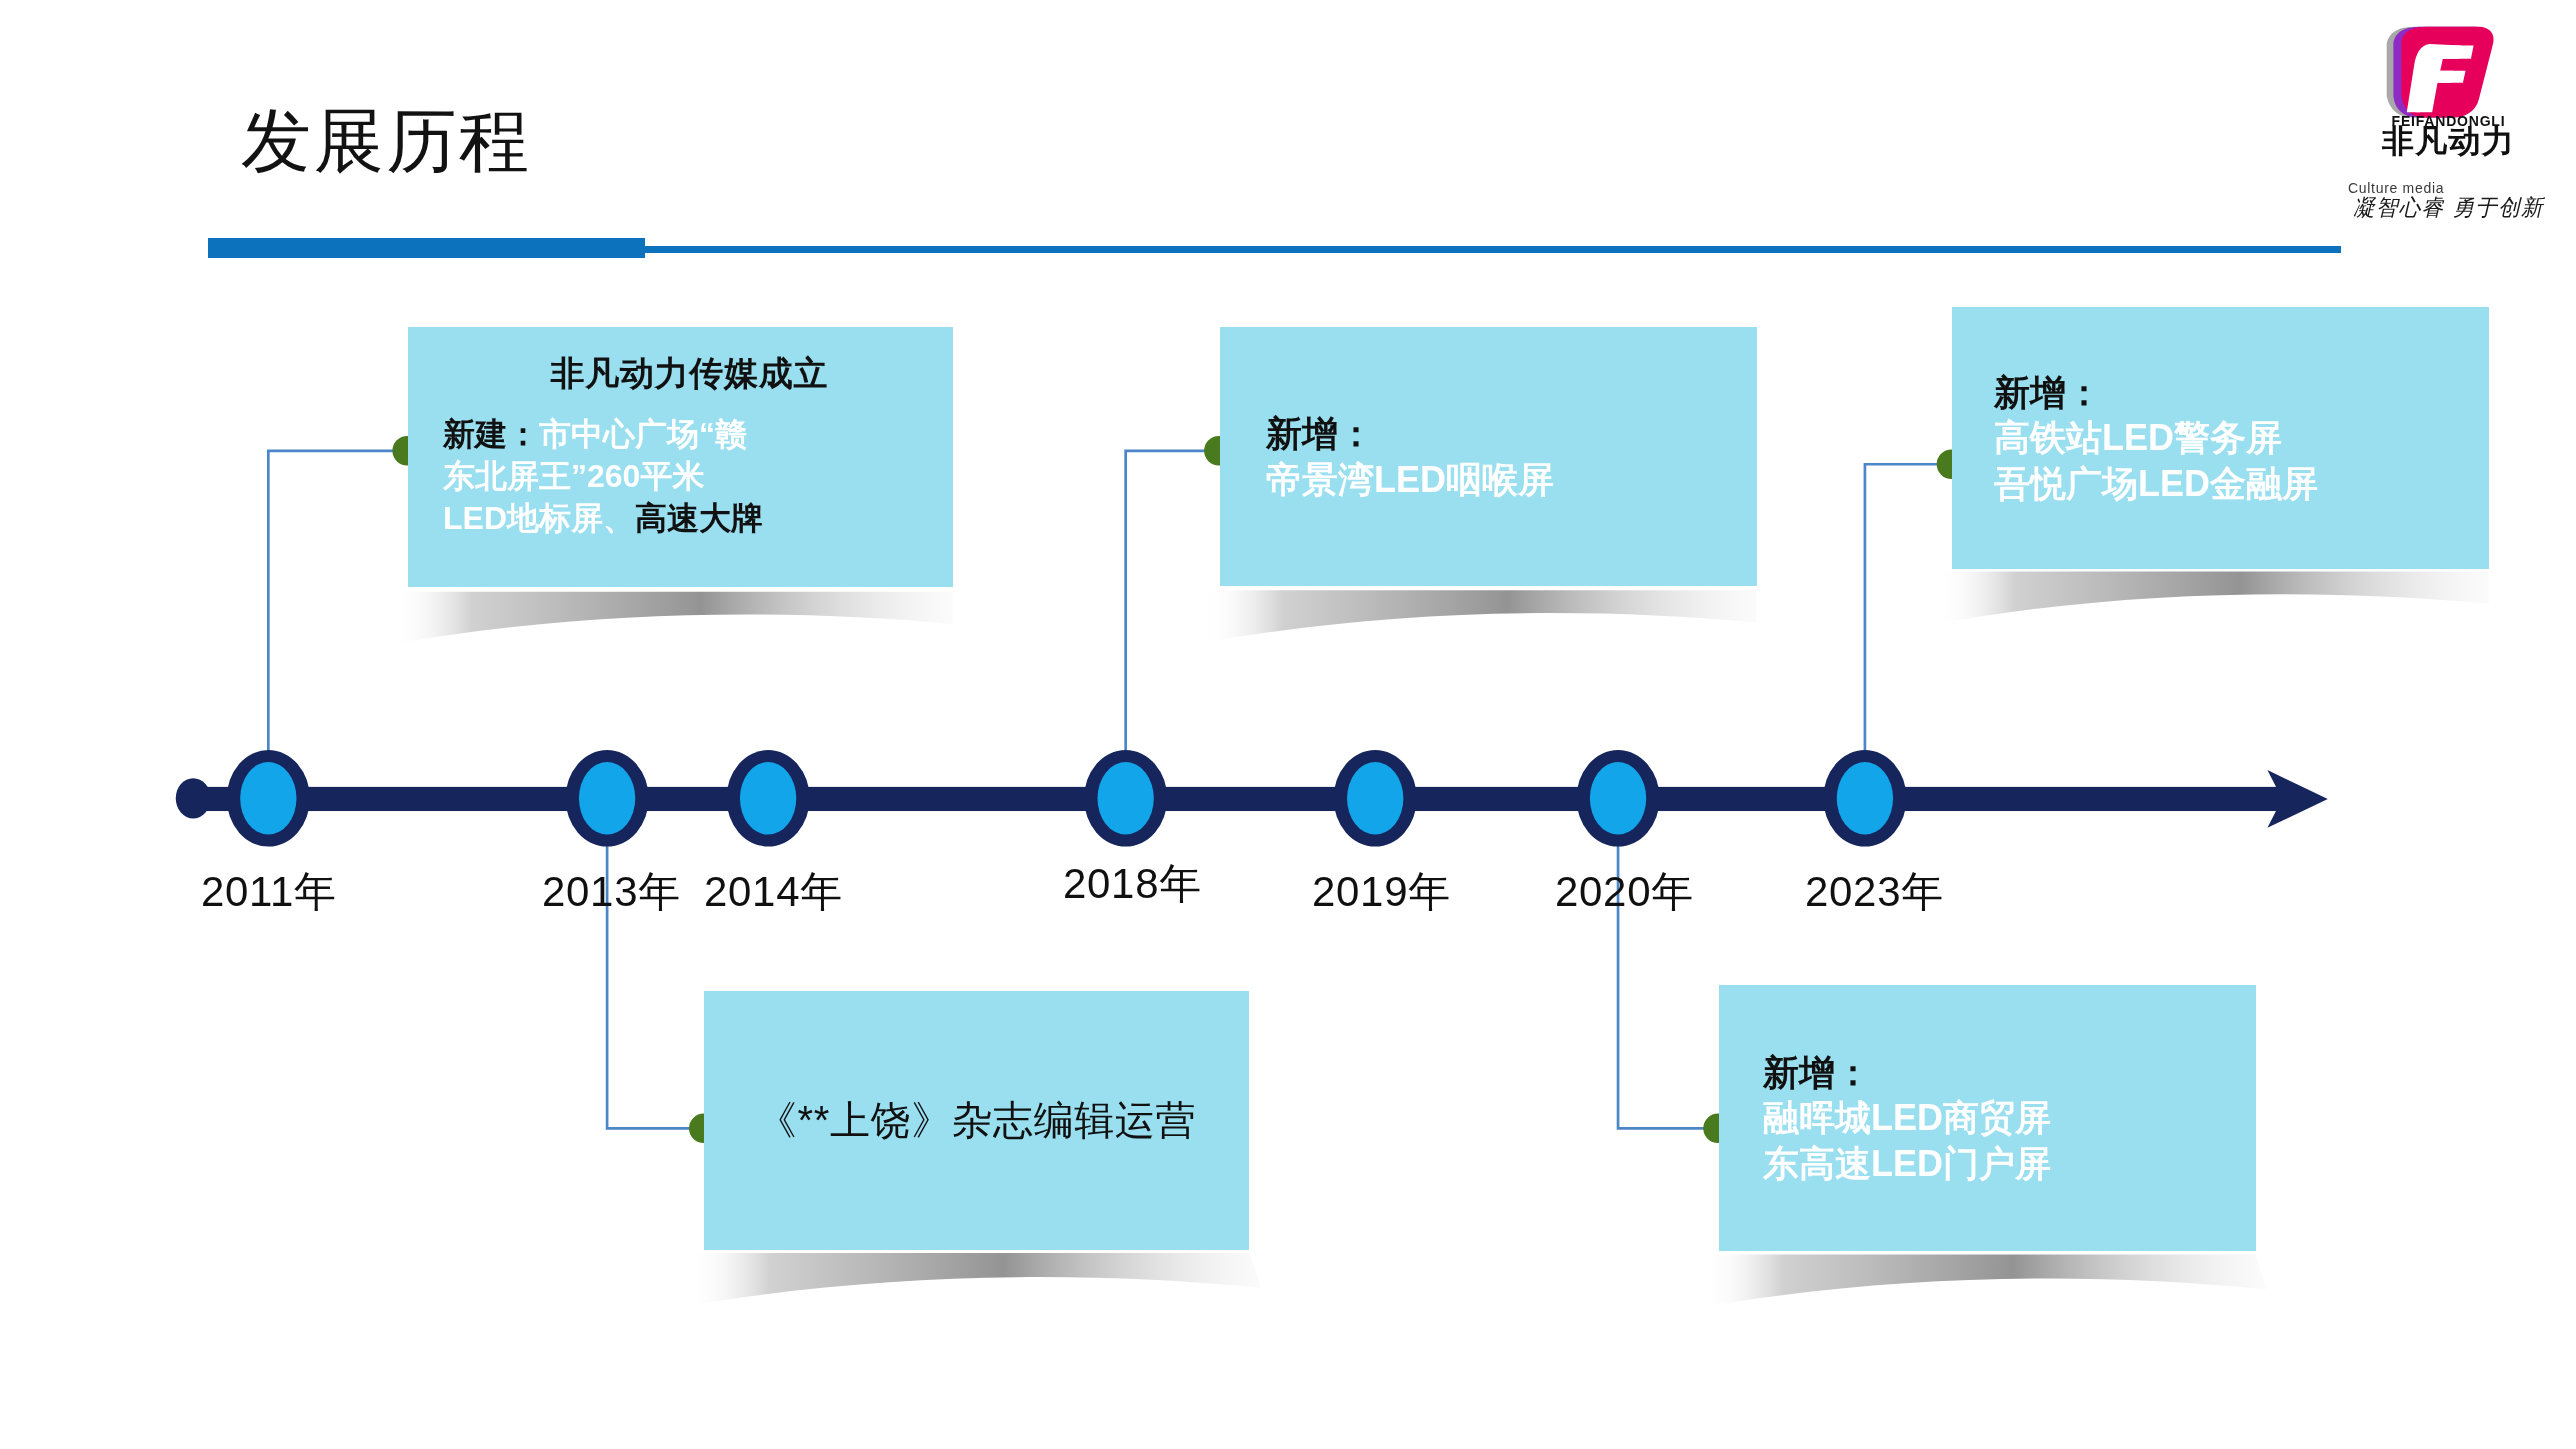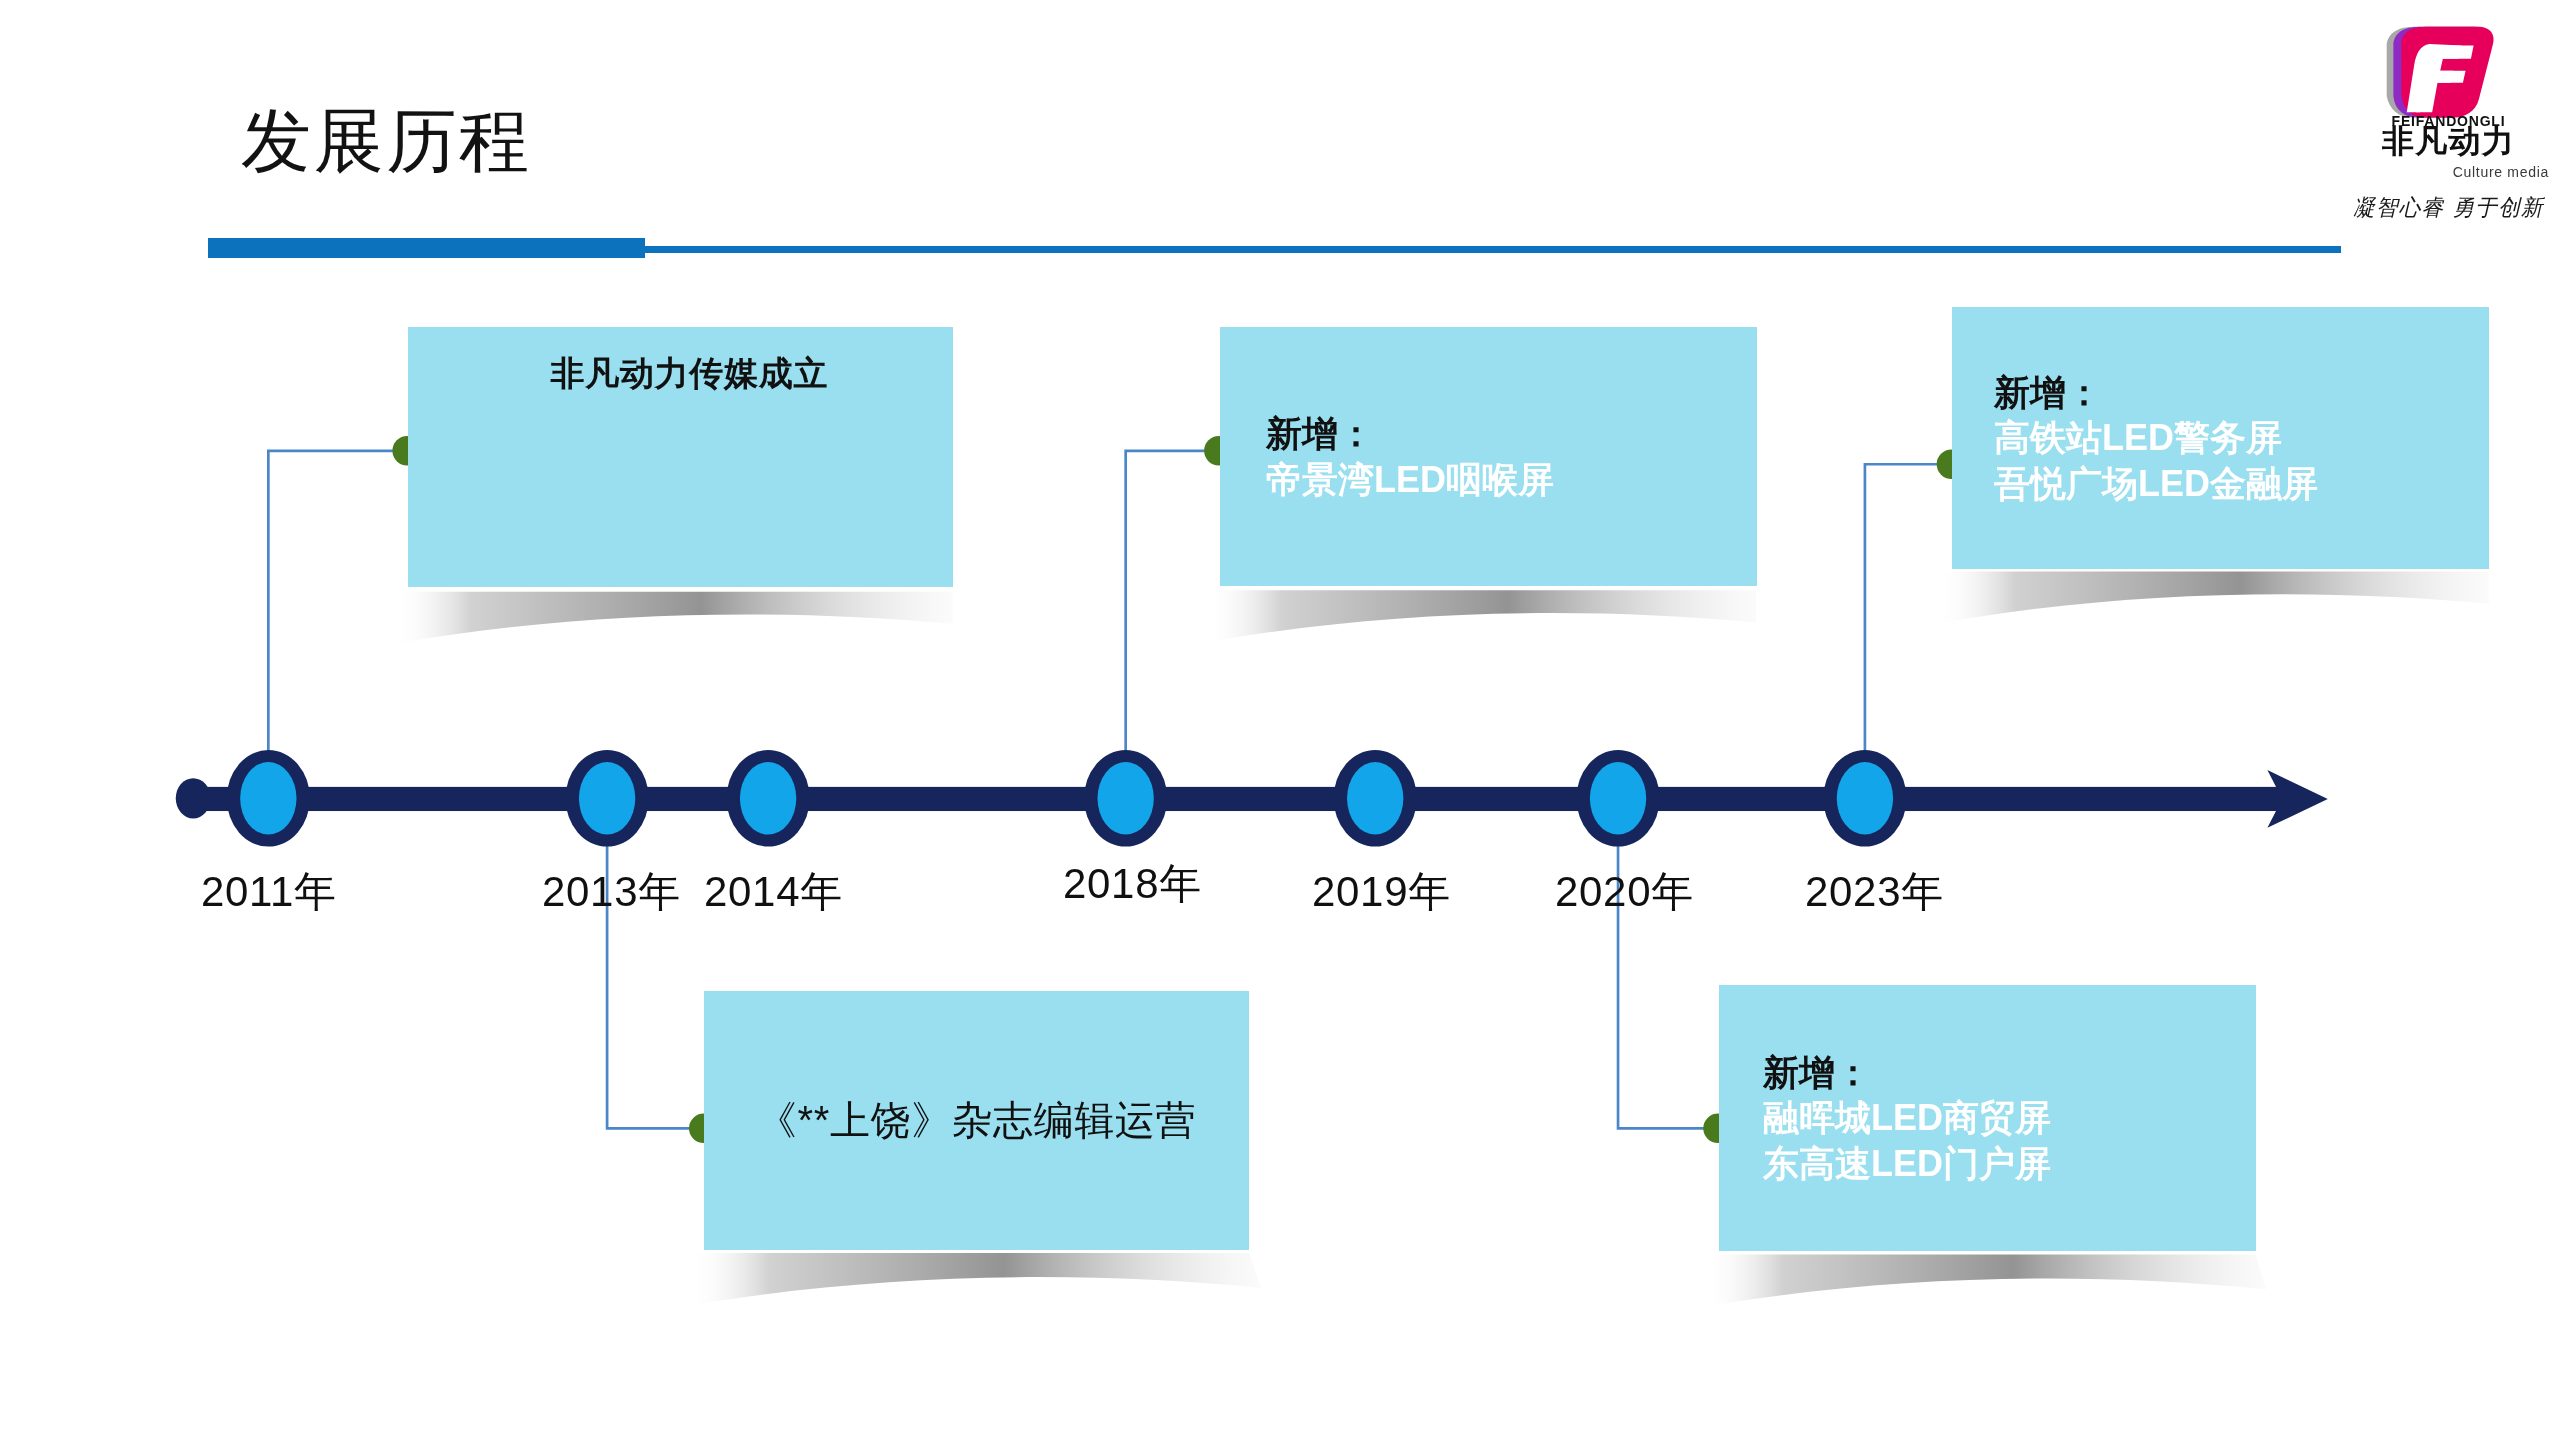--- a/index.html
+++ b/index.html
@@ -54,22 +54,22 @@
     letter-spacing: 1.3px; line-height: 1;
     white-space: nowrap;
   }
   #logo-latin {
     position: absolute; left: 0px; top: 89px; width: 201px;
     text-align: center;
     font-size: 14px; font-weight: 700; color: #101010;
     letter-spacing: 0.8px;
   }
   #logo-sub {
-    position: absolute; left: 0px; top: 140px; width: 201px;
-    text-align: right;
+    position: absolute; left: 0px; top: 156px; width: 201px;
+    text-align: left;
     font-size: 14px; font-weight: 400; color: #3a3a3a;
     letter-spacing: 0.7px;
   }
   #logo-tagline {
     position: absolute; left: 0px; top: 169px; width: 201px;
     text-align: center;
     font-family: "DejaVu Serif", serif;
     font-size: 21.5px; font-weight: 400; color: #1a1a1a;
     letter-spacing: 1.3px;
     font-style: italic;
@@ -256,20 +256,25 @@
   <div class="year-label" style="left:542px;  top:864px;">2013年</div>
   <div class="year-label" style="left:704px; top:864px;">2014年</div>
   <div class="year-label" style="left:1063px; top:856px;">2018年</div>
   <div class="year-label" style="left:1312px; top:864px;">2019年</div>
   <div class="year-label" style="left:1555px; top:864px;">2020年</div>
   <div class="year-label" style="left:1805px; top:864px;">2023年</div>
 
   <div class="card" id="card-2011">
     <div class="card-inner">
       <div class="card-title">非凡动力传媒成立</div>
+      <div class="card-body">
+        <span class="lbl">新建：</span><span>市中心广场“赣</span><br>
+        <span>东北屏王”260平米</span><br>
+        <span>LED地标屏、</span><span class="dark">高速大牌</span>
+      </div>
     </div>
   </div>
 
   <div class="card" id="card-2018">
     <div class="card-inner">
       <div class="card-body">
         <span class="lbl">新增：</span><br>
         <span>帝景湾LED咽喉屏</span>
       </div>
     </div>

